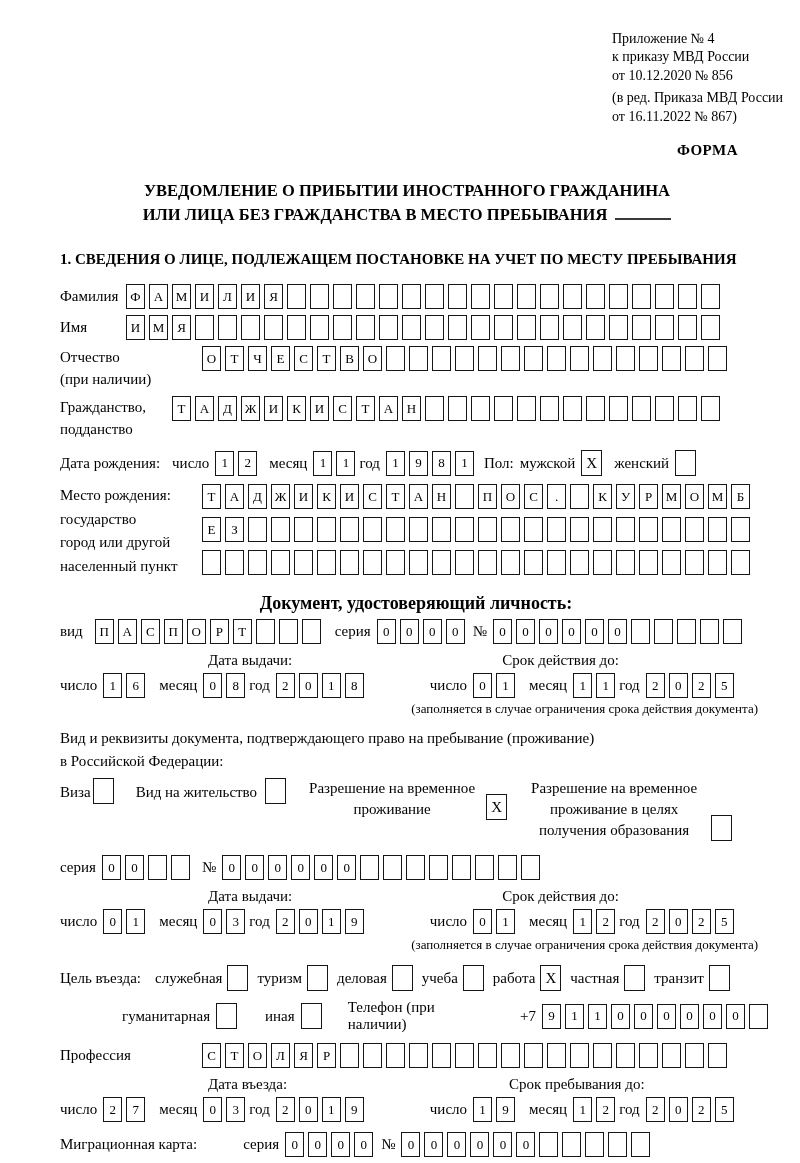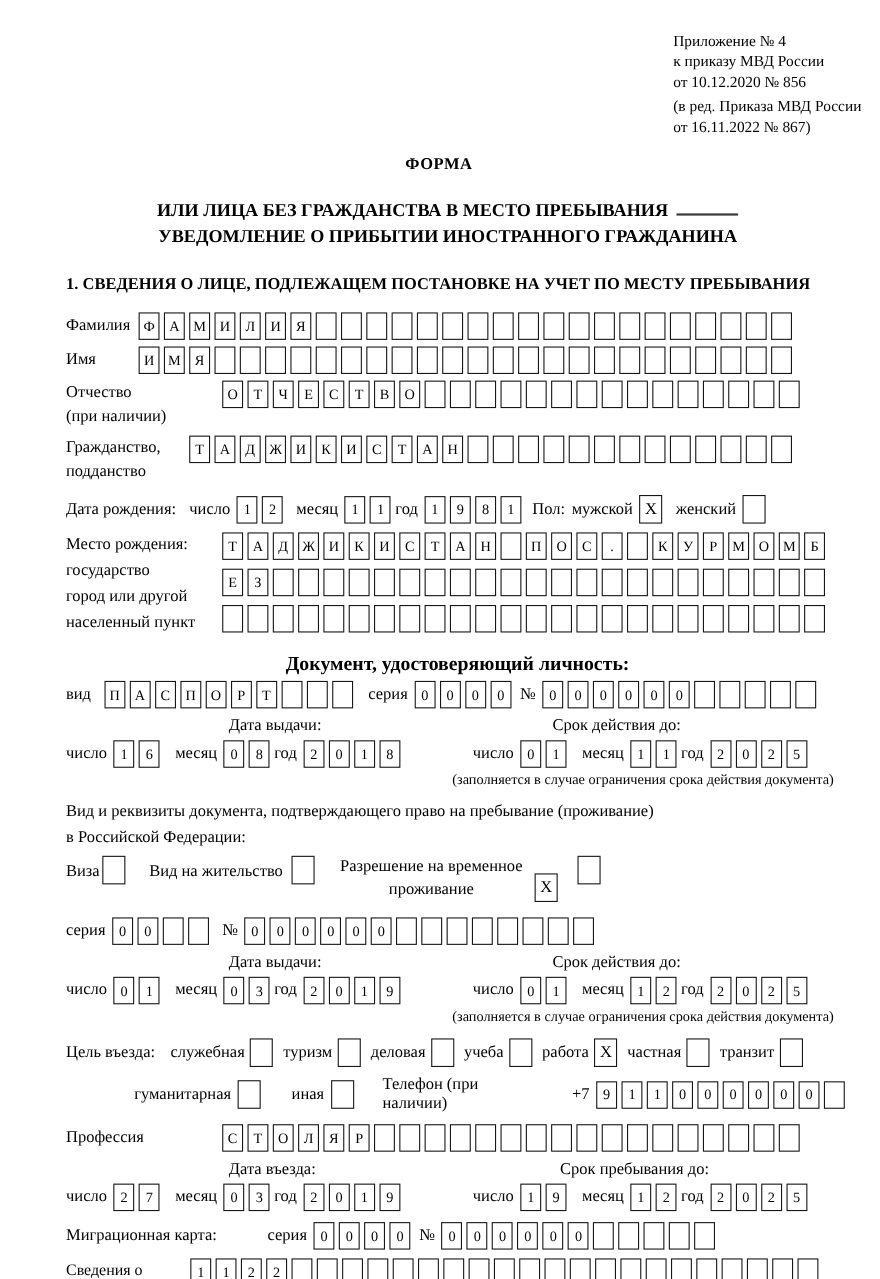--- a/index.html
+++ b/index.html
@@ -2,21 +2,21 @@
 <html><head>
 <meta charset="utf-8">
 <style>
   html,body{margin:0;padding:0;background:#fff;}
   body{width:800px;height:1163px;overflow:hidden;color:#000;
        font-family:"Liberation Serif","DejaVu Serif",serif;}
   .page{box-sizing:border-box;width:800px;height:1040px;padding:30px 28px 0 60px;}
   
   .hdr-block{margin-left:552px;font-size:14px;line-height:1.32;white-space:nowrap;}
   .hdr-gap{height:4px;}
-  .forma{font-weight:bold;font-size:15px;text-align:center;padding-right:34px;margin-top:16px;letter-spacing:.5px;}
+  .forma{font-weight:bold;font-size:15px;text-align:right;padding-right:34px;margin-top:16px;letter-spacing:.5px;}
   
   .title{text-align:center;font-weight:bold;font-size:16.5px;line-height:1.45;margin-top:20px;margin-left:-18px;}
   .t-underline{display:inline-block;width:56px;border-bottom:2px solid #3a3a3a;margin-left:8px;vertical-align:baseline;}
   .sec-heading{font-weight:bold;font-size:15px;margin-top:24px;}
   
   .frow{display:flex;align-items:flex-start;margin-top:6px;font-size:15px;}
   .lbl{flex:0 0 auto;line-height:24px;}
   .lbl2{line-height:22px;}
   .boxes{display:flex;flex:0 0 auto;}
   .box{flex:0 0 auto;width:17px;height:23px;border:1.5px solid #161616;margin-right:4px;
@@ -64,22 +64,22 @@
     <div>к приказу МВД России</div>
     <div>от 10.12.2020 № 856</div>
     <div class="hdr-gap"></div>
     <div>(в ред. Приказа МВД России</div>
     <div>от 16.11.2022 № 867)</div>
   </div>
 
   <div class="forma">ФОРМА</div>
 
   <div class="title">
+    <div>УВЕДОМЛЕНИЕ О ПРИБЫТИИ ИНОСТРАННОГО ГРАЖДАНИНА</div>
     <div><span>ИЛИ ЛИЦА БЕЗ ГРАЖДАНСТВА В МЕСТО ПРЕБЫВАНИЯ</span><span class="t-underline"></span></div>
-    <div>УВЕДОМЛЕНИЕ О ПРИБЫТИИ ИНОСТРАННОГО ГРАЖДАНИНА</div>
   </div>
 
   <div class="sec-heading">1. СВЕДЕНИЯ О ЛИЦЕ, ПОДЛЕЖАЩЕМ ПОСТАНОВКЕ НА УЧЕТ ПО МЕСТУ ПРЕБЫВАНИЯ</div>
 
   <div class="frow" style="margin-top:16px;">
     <span class="lbl w66">Фамилия</span>
     <span class="boxes">
         <span class="box">Ф</span>
         <span class="box">А</span>
         <span class="box">М</span>
@@ -413,20 +413,21 @@
     </span>
     <span class="opt" style="margin-left:22px;">
       <span class="olab">Вид на жительство</span>
       <span class="cbox"></span>
     </span>
     <span class="opt" style="margin-left:20px;">
       <span class="olab-c w170">Разрешение на временное проживание</span>
       <span class="cbox">X</span>
     </span>
     <span class="opt" style="margin-left:18px;">
+      <span class="olab-c w178">Разрешение на временное проживание в целях получения образования</span>
       <span class="cbox"></span>
     </span>
   </div>
 
   <div class="inrow" style="margin-top:14px;">
     <span class="t">серия</span>
     <span class="boxes">
         <span class="box">0</span>
         <span class="box">0</span>
         <span class="box"></span>

